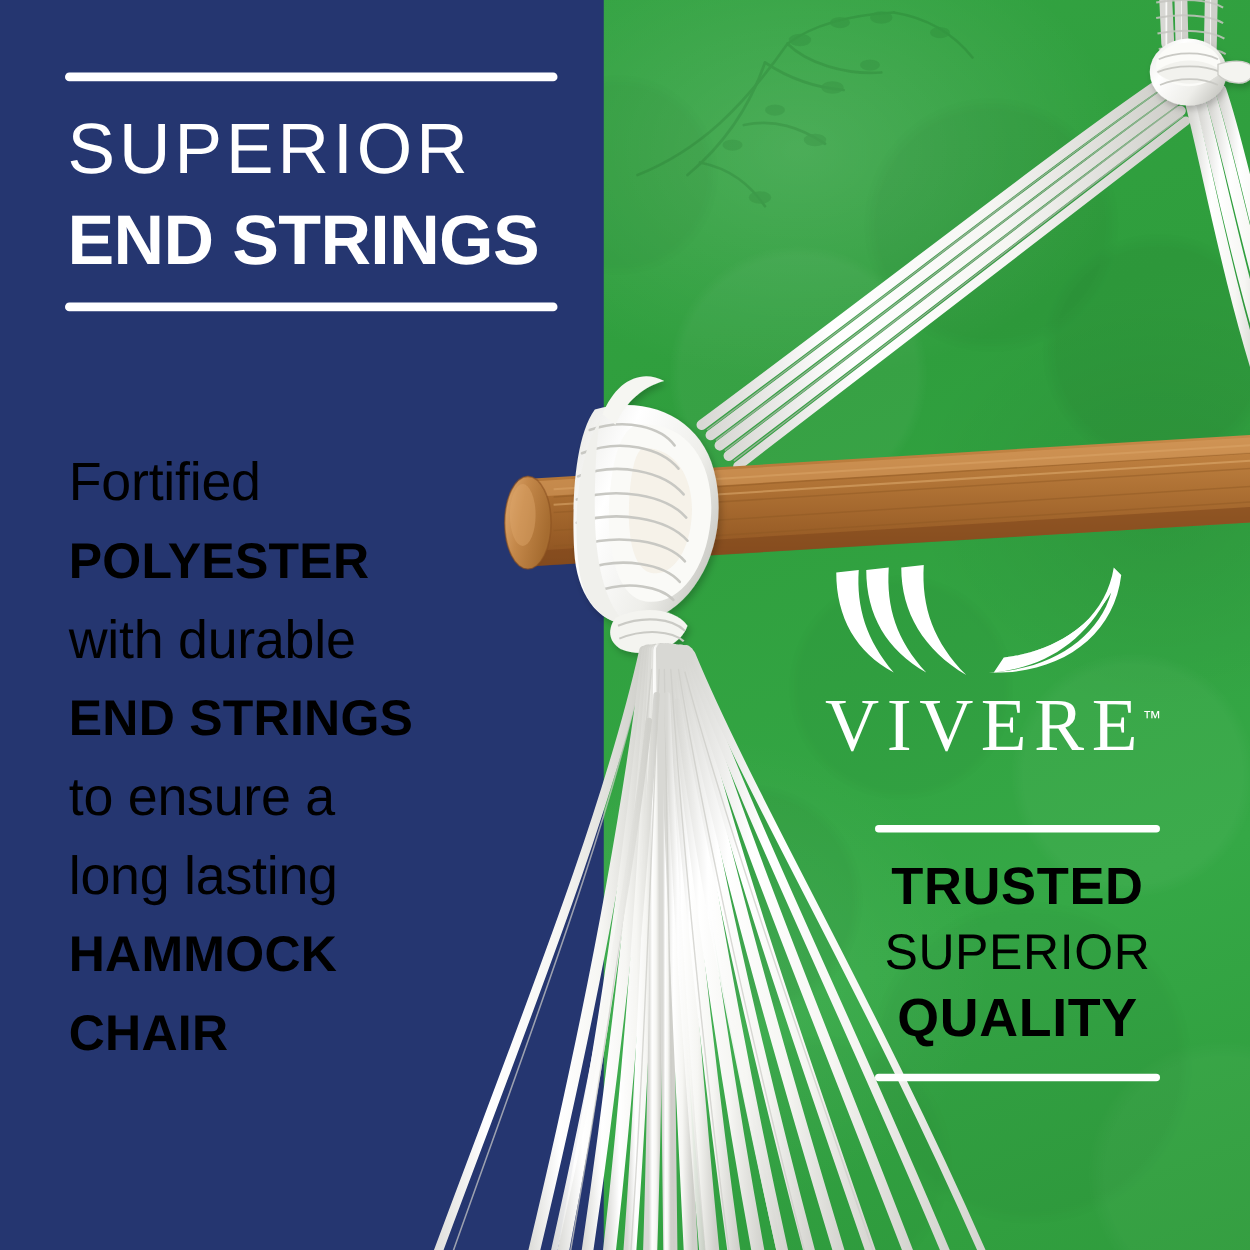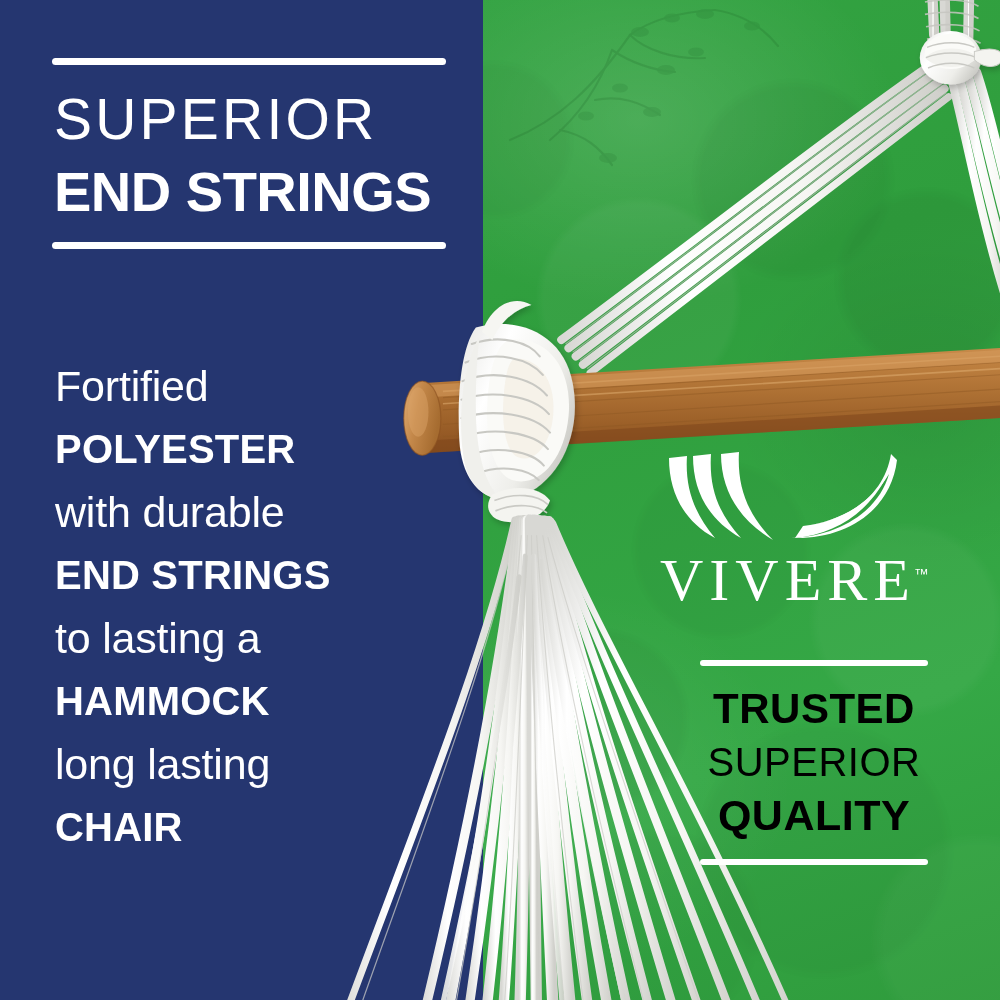--- a/index.html
+++ b/index.html
@@ -78,21 +78,21 @@
     font-weight:bold;
     letter-spacing:-0.5px;
     line-height:1;
     margin:16px 0 22px 2px;
     white-space:nowrap;
   }
 
   
   .body-copy{
     position:absolute;left:55px;top:355px;width:400px;
-    color:#ffffff;
+    color:#000000;
   }
   .body-copy .ln{
     font-size:43px;line-height:63px;white-space:nowrap;
   }
   .body-copy .light{font-weight:300;letter-spacing:-0.2px;}
   .body-copy .bold{font-weight:bold;font-size:40px;letter-spacing:0.2px;}
 
   
   .logo-block{
     position:absolute;left:660px;top:448px;width:285px;
@@ -359,23 +359,23 @@
     <div class="title-superior">SUPERIOR</div>
     <div class="title-endstrings">END STRINGS</div>
     <div class="rule"></div>
   </div>
 
   <div class="body-copy">
     <div class="ln light">Fortified</div>
     <div class="ln bold">POLYESTER</div>
     <div class="ln light">with durable</div>
     <div class="ln bold">END STRINGS</div>
-    <div class="ln light">to lasting a</div>
+    <div class="ln light">to ensure a</div>
+    <div class="ln light">long lasting</div>
     <div class="ln bold">HAMMOCK</div>
-    <div class="ln light">long lasting</div>
     <div class="ln bold">CHAIR</div>
   </div>
 
   <div class="logo-block">
     <svg class="logo-mark" width="280" height="92" viewBox="0 0 280 92">
       <g fill="#ffffff">
 
         <path d="M6 10 C 6 46, 22 74, 52 90 C 30 64, 22 38, 24 8 Z"></path>
         <path d="M30 8 C 30 44, 46 72, 78 90 C 54 64, 46 38, 48 6 Z"></path>
         <path d="M58 6 C 58 42, 76 72, 110 92 C 84 66, 74 38, 76 4 Z"></path>

